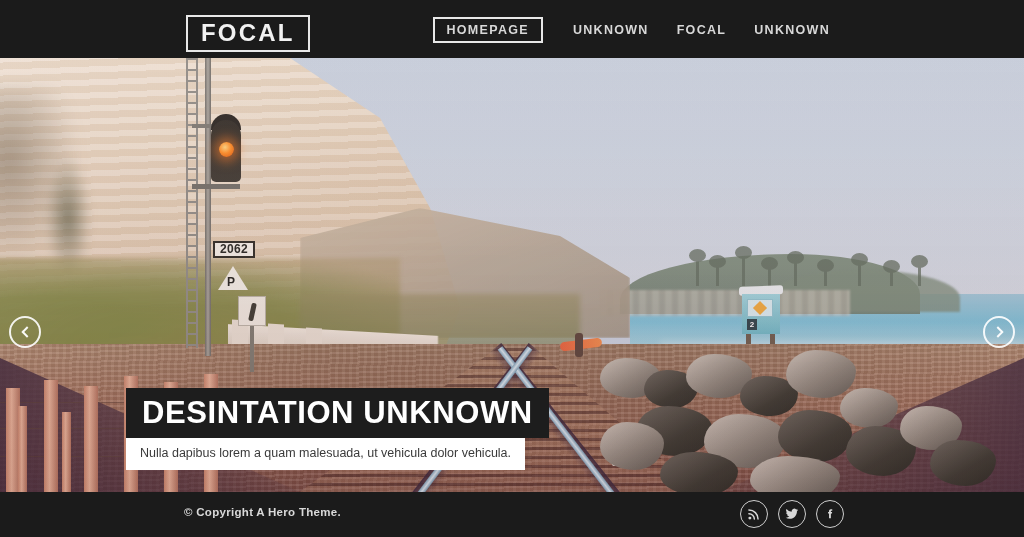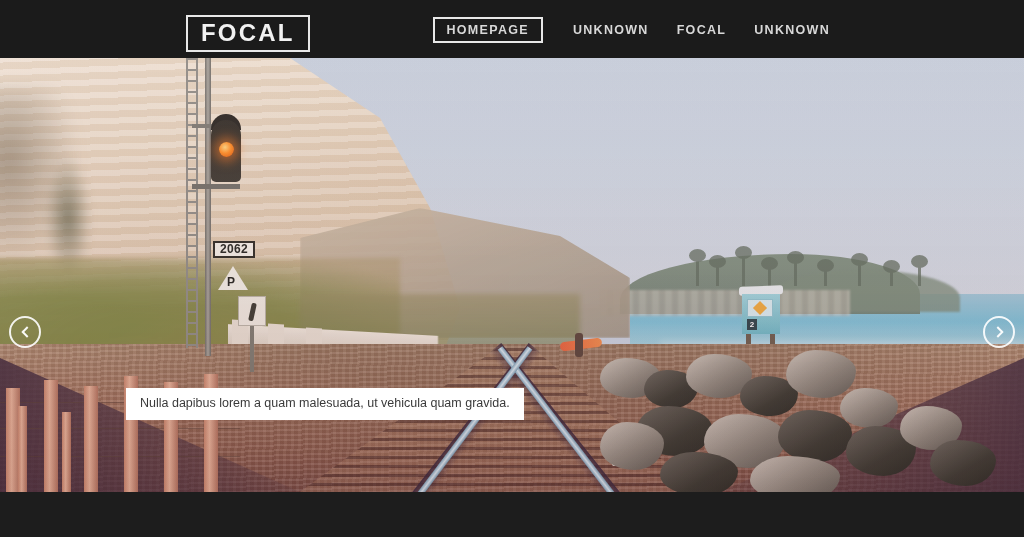--- a/index.html
+++ b/index.html
@@ -534,26 +534,51 @@
         <span class="post" style="left:18px;  height:86px; width:9px;"></span>
         <span class="post" style="left:62px;  height:80px; width:9px;"></span>
       </div>
 
       <div class="tone"></div>
       <div class="tone2"></div>
     </div>
 
     <div class="caption">
       <div class="cap-row">
-        <span class="cap-sub">Nulla dapibus lorem a quam malesuada, ut vehicula quam gravida.</span>
+        <span class="cap-title">DESINTATION UNKNOWN</span>
+      </div>
+      <div class="cap-row">
+        <span class="cap-sub">Nulla dapibus lorem a quam malesuada, ut vehicula dolor vehicula.</span>
       </div>
     </div>
 
     <div class="arrow arrow-left">
       <span class="chev l"></span>
     </div>
     <div class="arrow arrow-right">
       <span class="chev r"></span>
     </div>
   </div>
 
+  <div class="footer">
+    <div class="copyright">© Copyright A Hero Theme.</div>
+    <div class="socials">
+      <div class="social">
+        <svg width="14" height="14" viewBox="0 0 16 16">
+          <circle cx="3.3" cy="12.7" r="1.7" fill="#d8d8d8"></circle>
+          <path d="M2.2 7.6a6.3 6.3 0 0 1 6.2 6.2" fill="none" stroke="#d8d8d8" stroke-width="1.7" stroke-linecap="round"></path>
+          <path d="M2.2 3.4a10.4 10.4 0 0 1 10.4 10.4" fill="none" stroke="#d8d8d8" stroke-width="1.7" stroke-linecap="round"></path>
+        </svg>
+      </div>
+      <div class="social">
+        <svg width="14" height="14" viewBox="0 0 16 16">
+          <path d="M15 3.2c-.5.25-1.1.4-1.7.5.6-.37 1.05-.95 1.27-1.64-.57.34-1.2.58-1.86.72a2.93 2.93 0 0 0-5 2.67A8.3 8.3 0 0 1 1.7 2.4a2.93 2.93 0 0 0 .9 3.9c-.47-.02-.92-.15-1.32-.36v.04c0 1.42 1 2.6 2.34 2.87-.43.12-.9.14-1.33.05a2.93 2.93 0 0 0 2.73 2.03A5.88 5.88 0 0 1 .8 12.2a8.3 8.3 0 0 0 4.5 1.32c5.4 0 8.36-4.48 8.36-8.36v-.38A5.9 5.9 0 0 0 15 3.2z" fill="#d8d8d8"></path>
+        </svg>
+      </div>
+      <div class="social">
+        <svg width="14" height="14" viewBox="0 0 16 16">
+          <path d="M10.4 5.6H9.0V4.7c0-.42.28-.52.47-.52h1.1V2.5L9.0 2.5c-1.7 0-2.1 1.27-2.1 2.08v1.02H5.8v1.9h1.1v5.4h2.1V7.5h1.25l.15-1.9z" fill="#d8d8d8"></path>
+        </svg>
+      </div>
+    </div>
+  </div>
 
 </div>
 
 </body></html>

